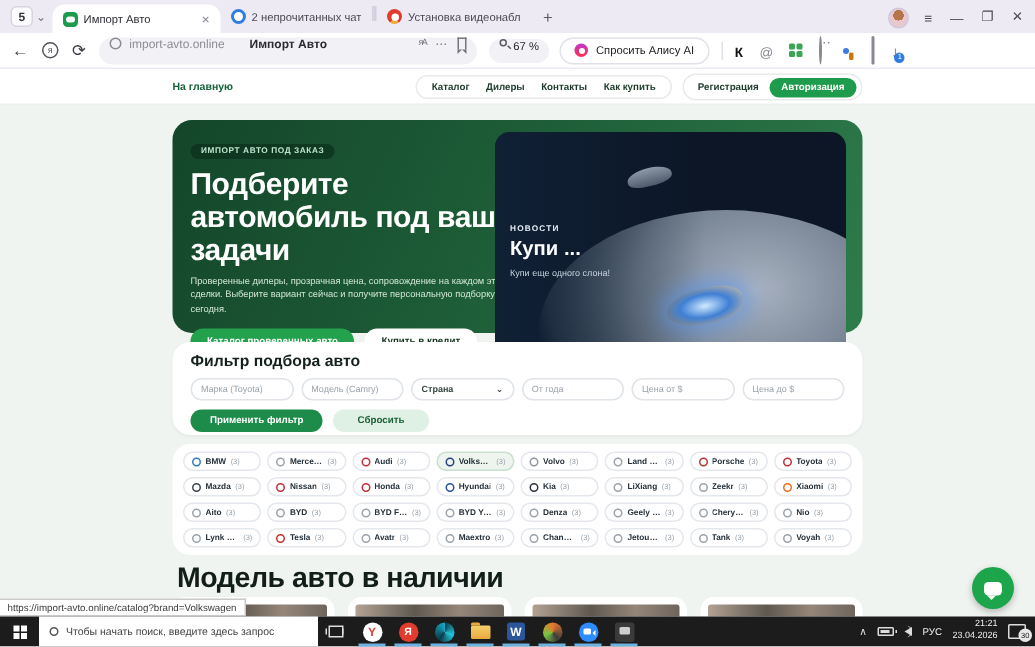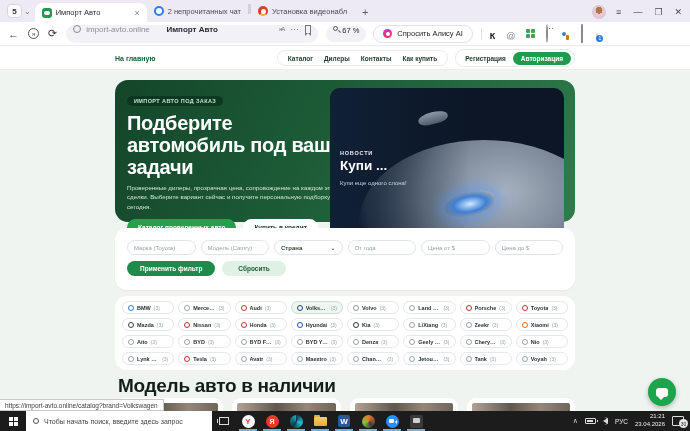--- a/index.html
+++ b/index.html
@@ -265,20 +265,21 @@
     <div class="news-bar"></div>
     <div class="news-dots">
         <i></i>
         <i class="on"></i>
         <i></i>
       </div>
   </div>
 </div>
 
 <div class="filter">
+  <h2>Фильтр подбора авто</h2>
   <div class="f-row" id="ffields">
       <div class="f-field">Марка (Toyota)</div>
       <div class="f-field">Модель (Camry)</div>
       <div class="f-field sel">
         <span class="cv">Страна</span>
         <span>⌄</span>
       </div>
       <div class="f-field">От года</div>
       <div class="f-field">Цена от $</div>
       <div class="f-field">Цена до $</div>

